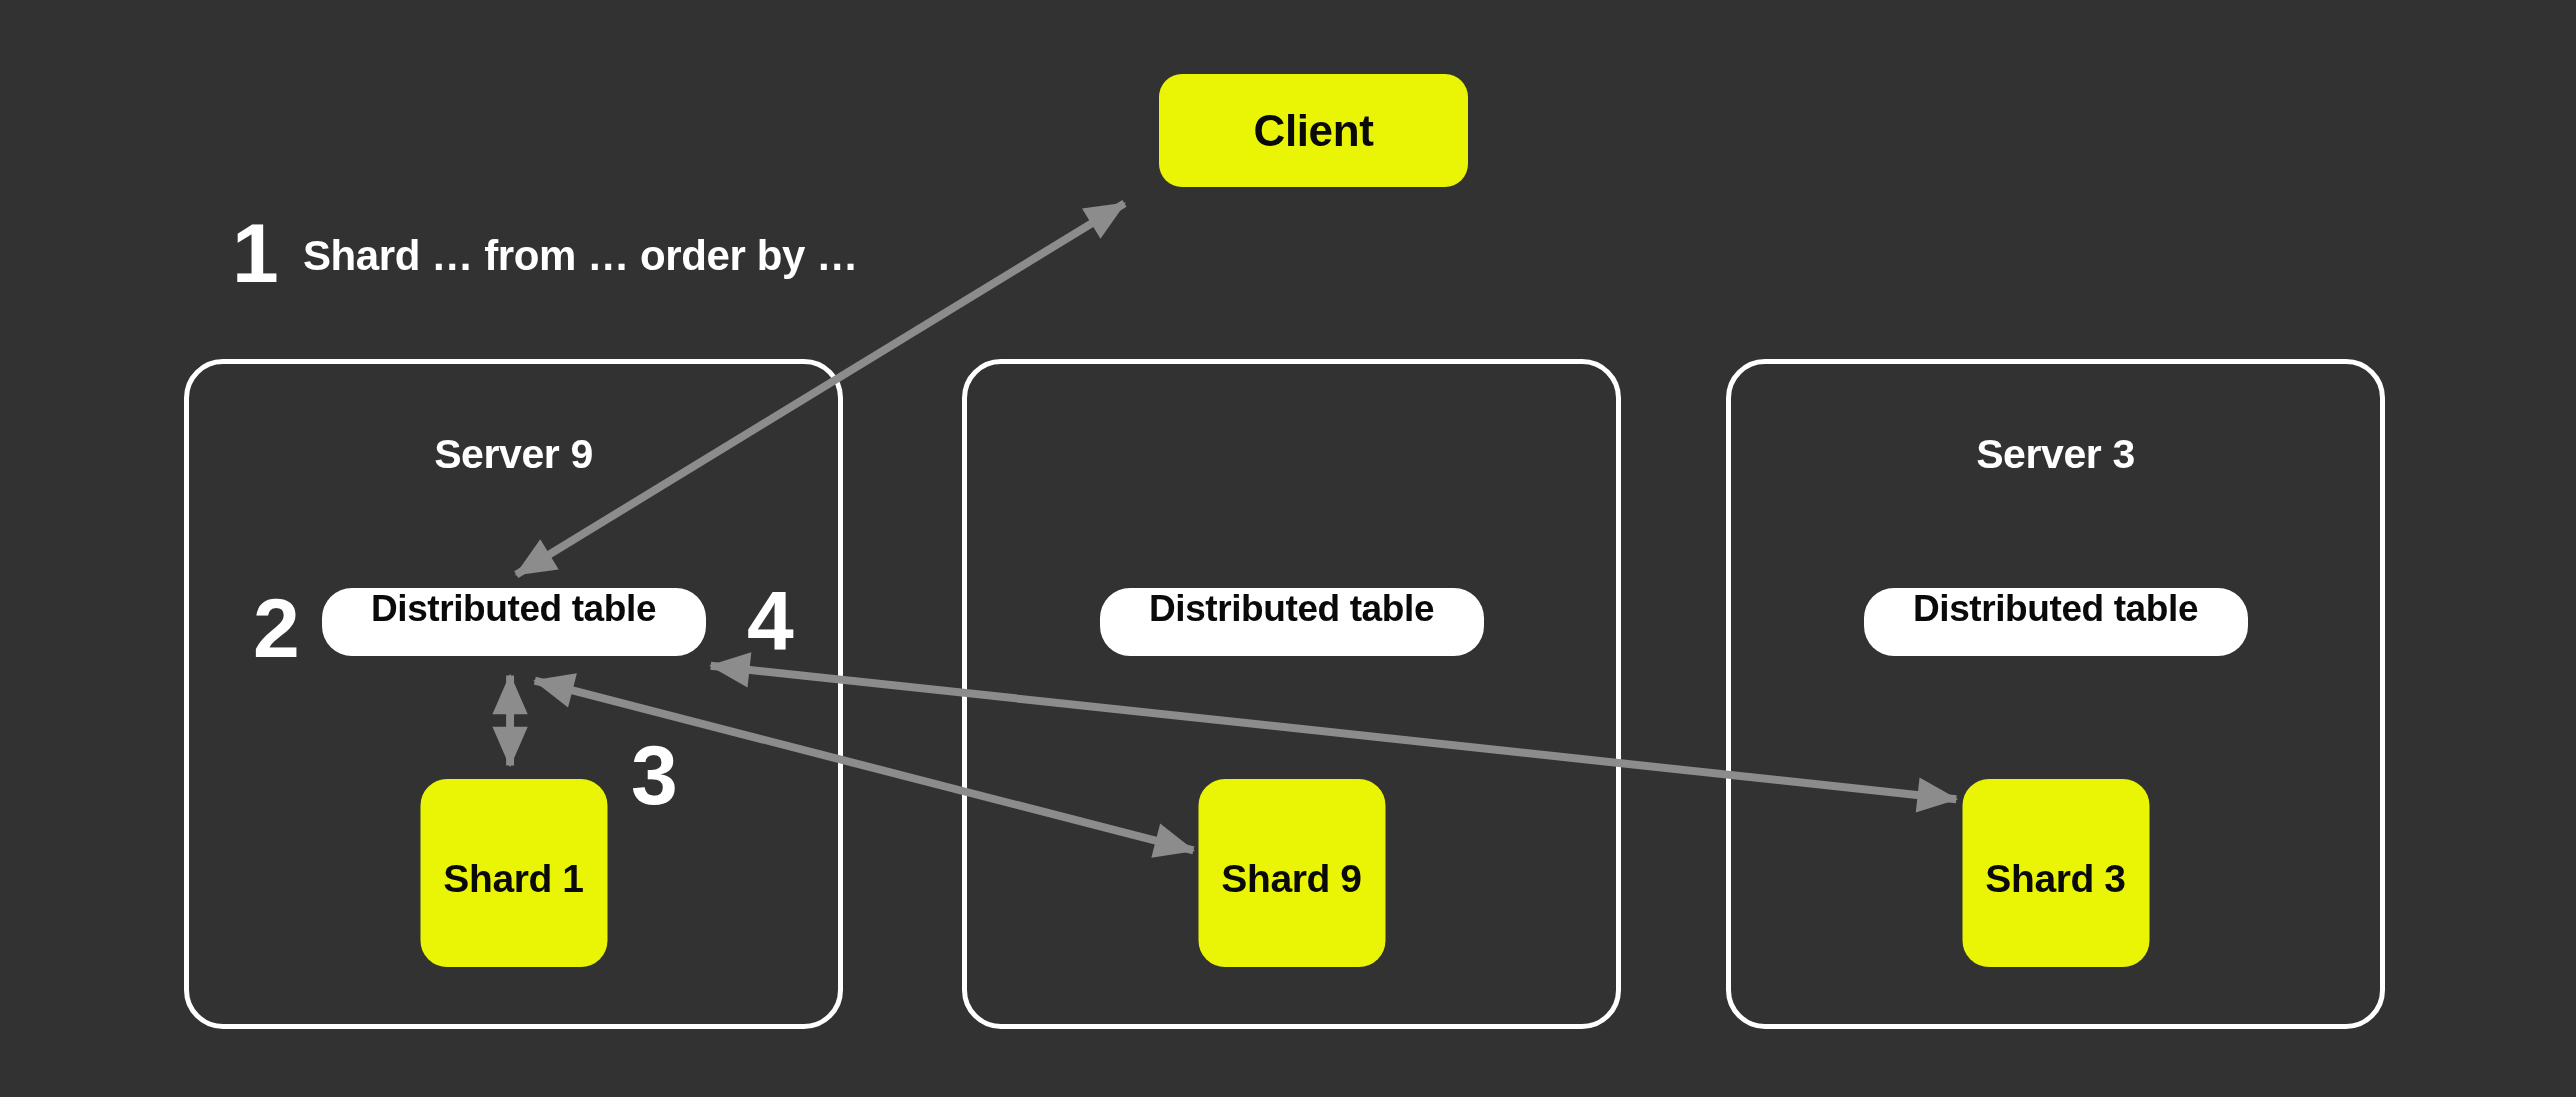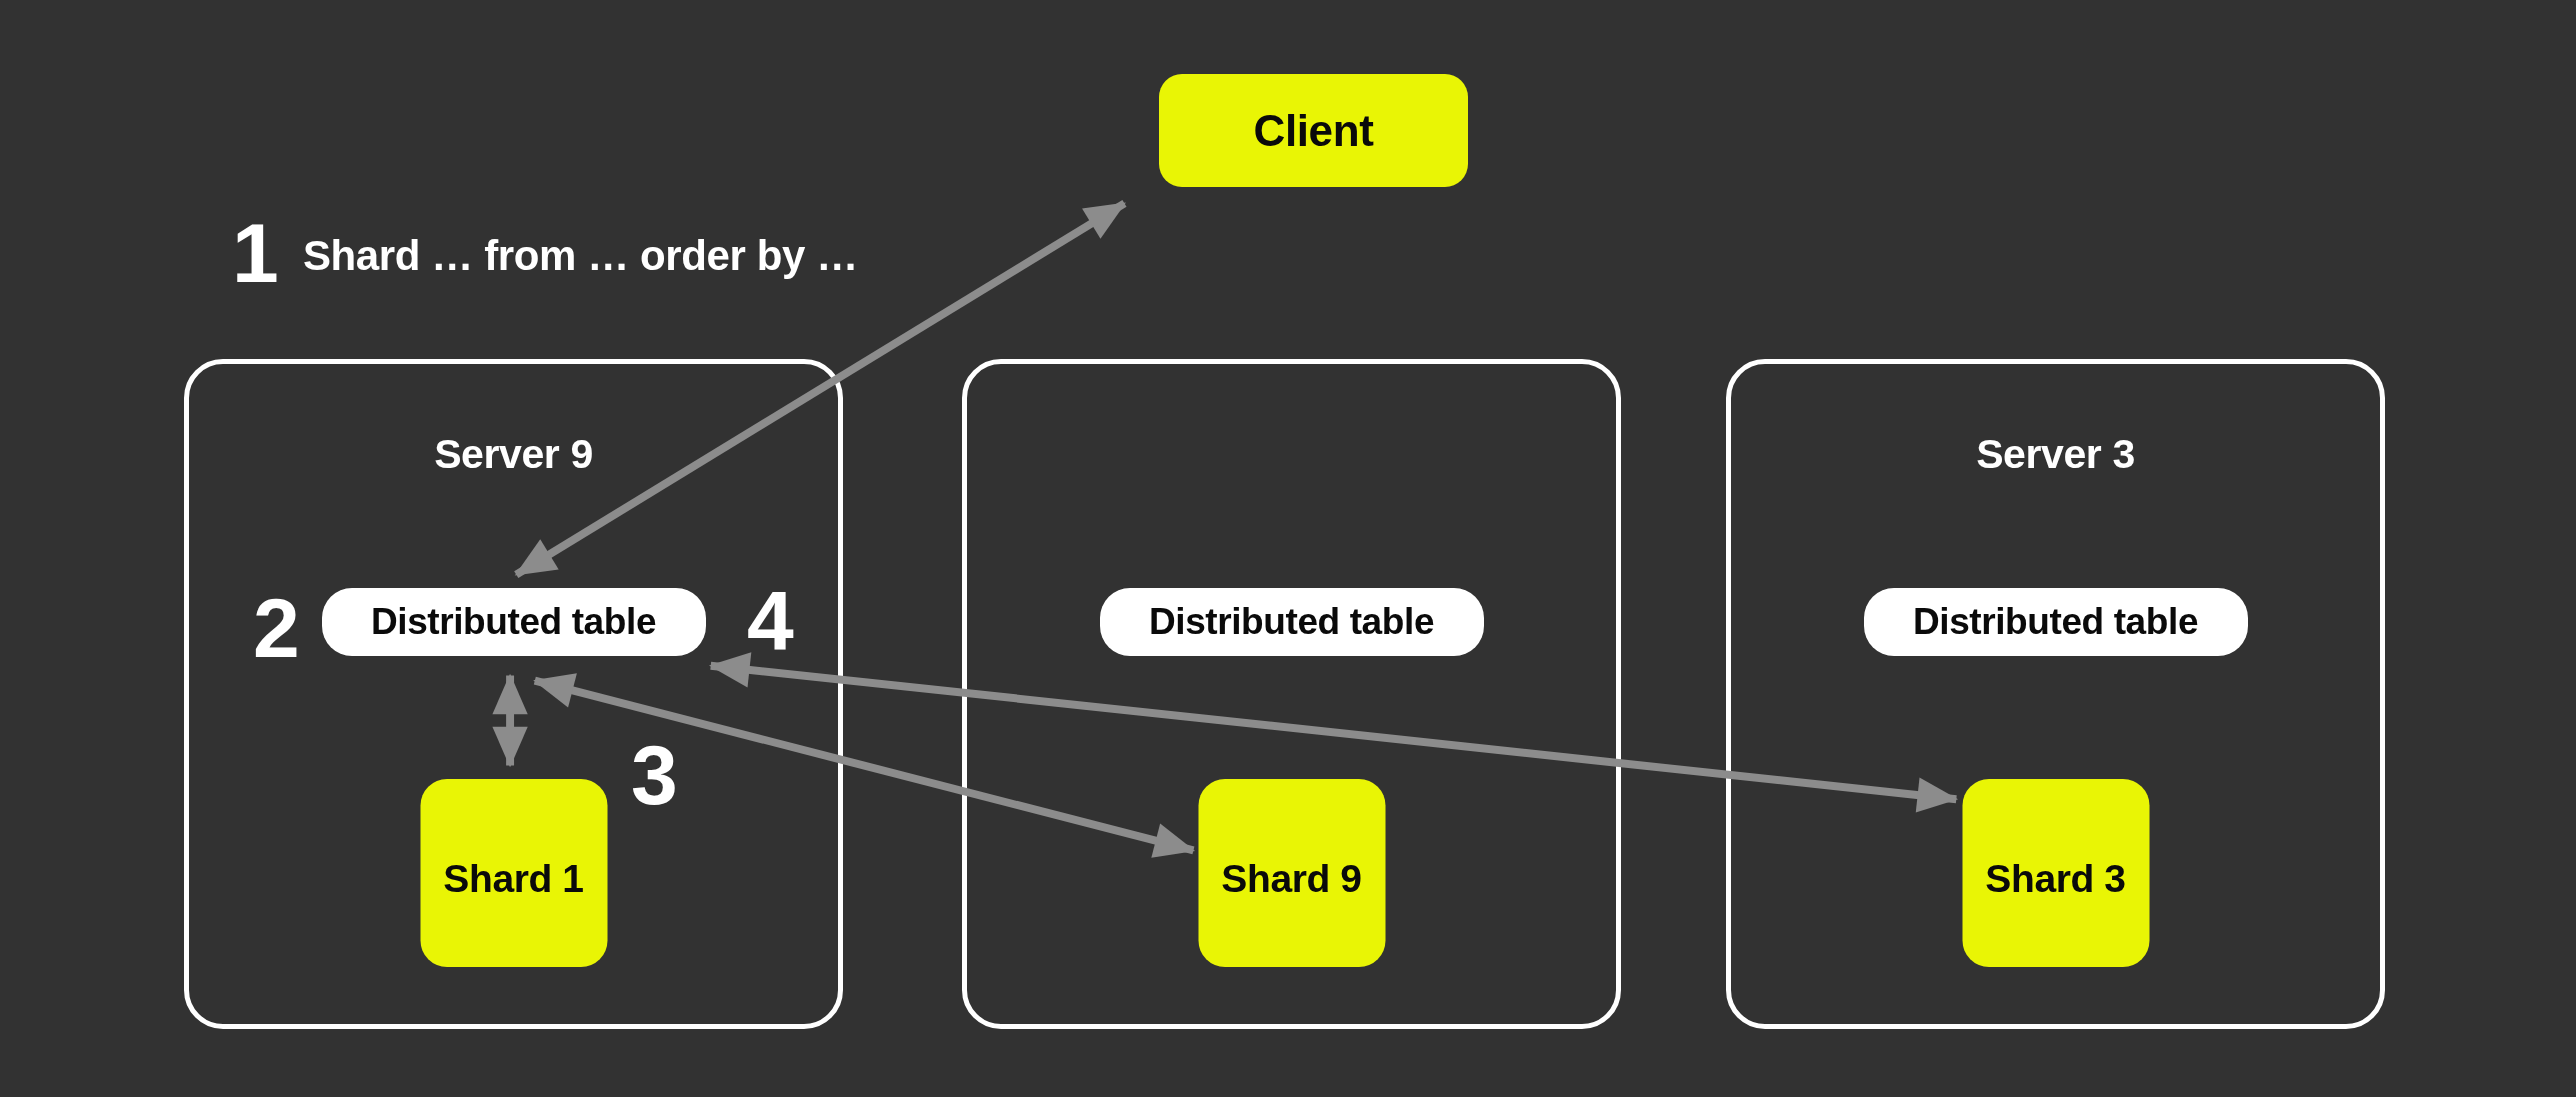--- a/index.html
+++ b/index.html
@@ -78,21 +78,21 @@
     font-size: 41px; font-weight: bold; color: var(--light);
     letter-spacing: -0.4px;
   }
 
   .dist-table {
     position: absolute; top: 224px; left: 50%;
     transform: translateX(-50%);
     width: 384px; height: 68px;
     background: var(--surface);
     border-radius: 30px;
-    display: flex; align-items: center; justify-content: center;
+    display: flex; align-items: flex-start; justify-content: center;
   }
   .dist-table-label {
     font-size: 37px; font-weight: bold; color: var(--ink);
     letter-spacing: -0.4px;
   }
 
   .shard {
     position: absolute; top: 415px; left: 50%;
     transform: translateX(-50%);
     width: 187px; height: 188px;

